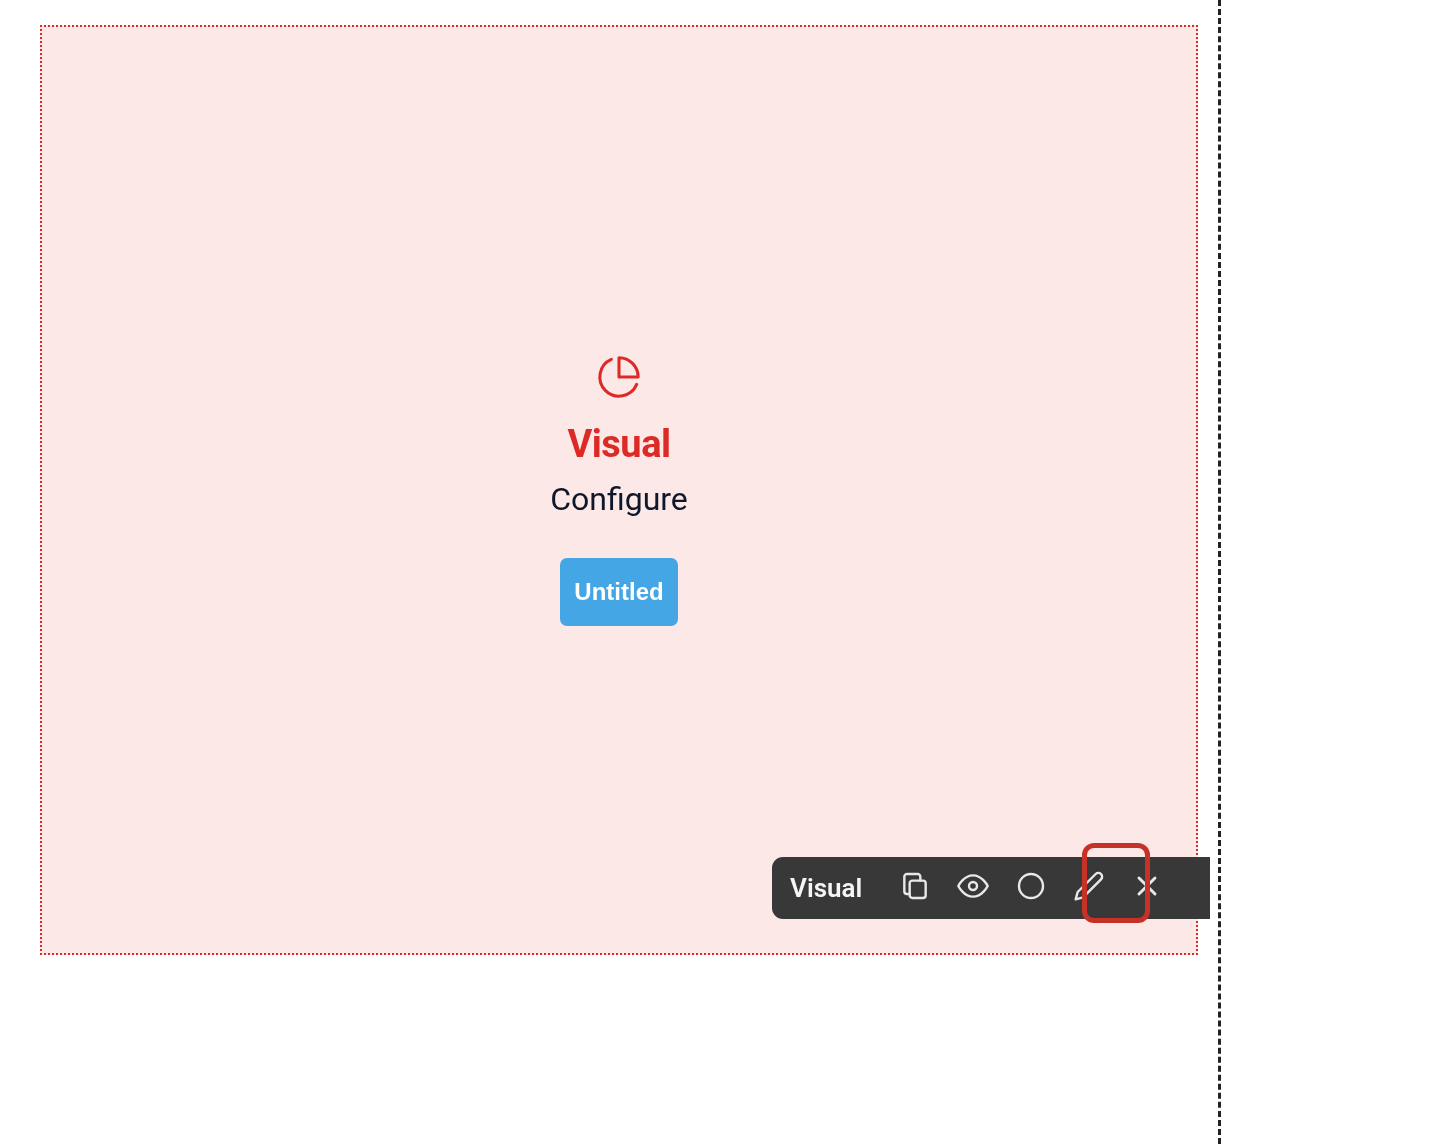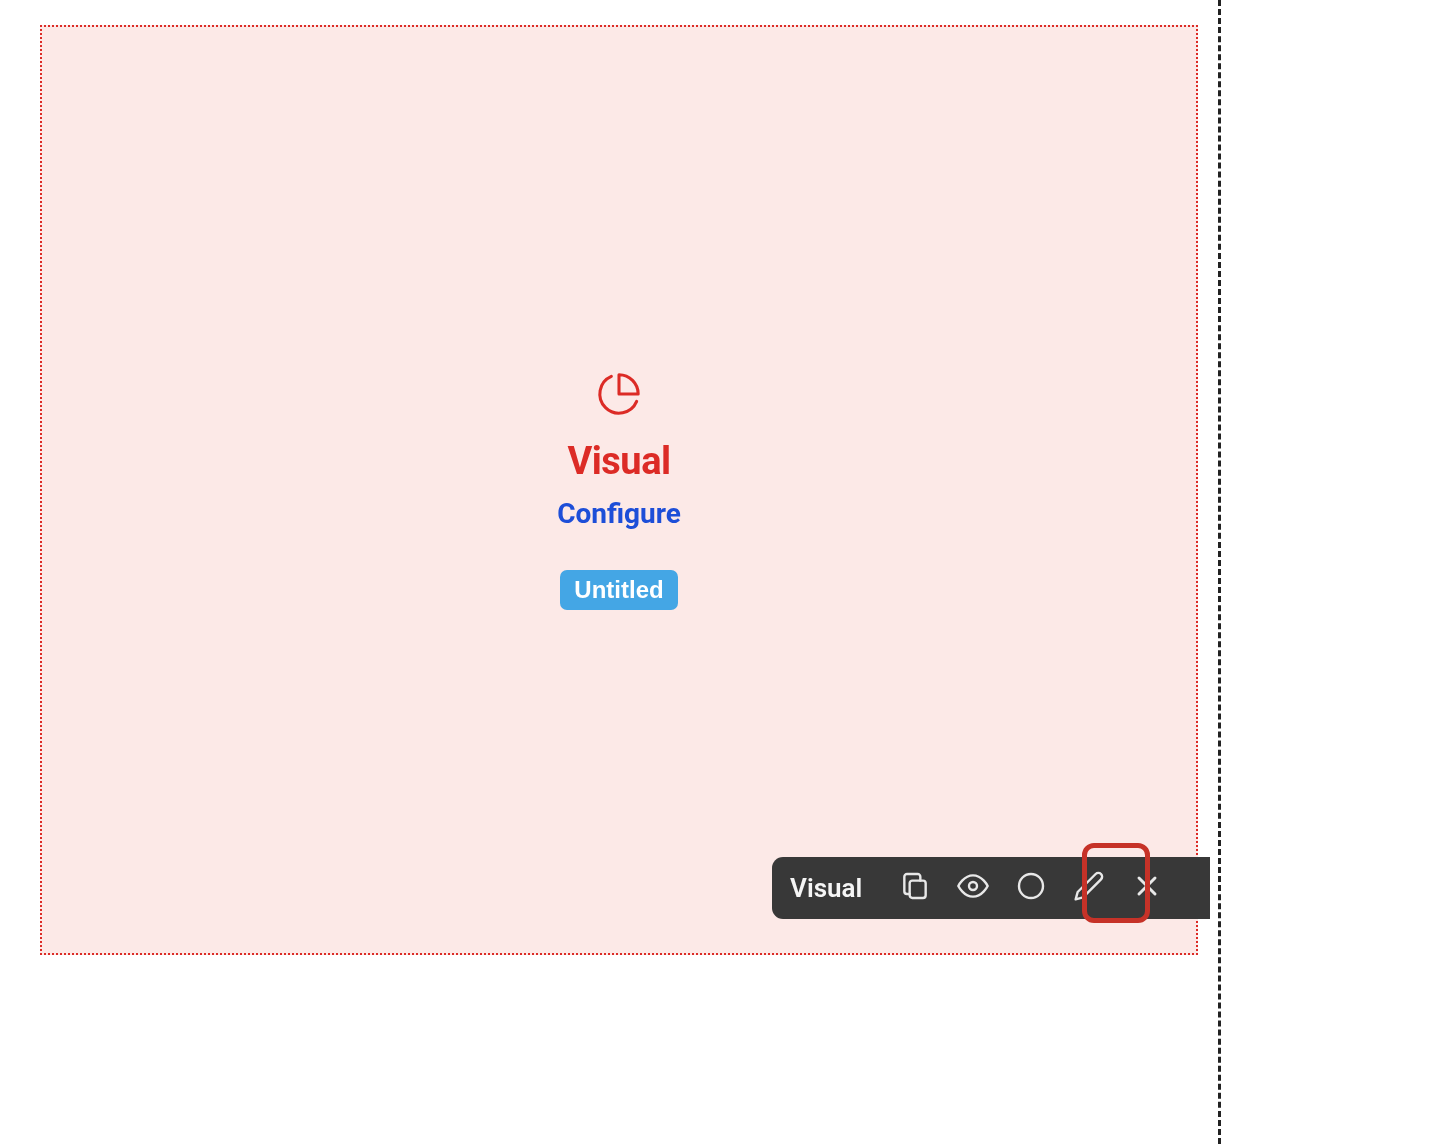--- a/index.html
+++ b/index.html
@@ -39,31 +39,31 @@
       height: 46px;
       color: #dc2b26;
     }
     .title {
       color: #dc2b26;
       font-size: 38px;
       font-weight: 700;
       letter-spacing: -0.5px;
     }
     .subtitle {
-      color: #1d4ed8;
-      font-size: 28px;
-      font-weight: 700;
+      color: #0f172a;
+      font-size: 32px;
+      font-weight: 400;
       margin-top: -8px;
     }
     .chip {
       background: #44a6e5;
       color: #ffffff;
       font-size: 24px;
       font-weight: 700;
-      padding: 6px 14px;
+      padding: 20px 14px;
       border-radius: 7px;
       margin-top: 18px;
       border: none;
       cursor: pointer;
     }
     .right-dashed {
       position: absolute;
       top: 0;
       left: 1218px;
       height: 1144px;

